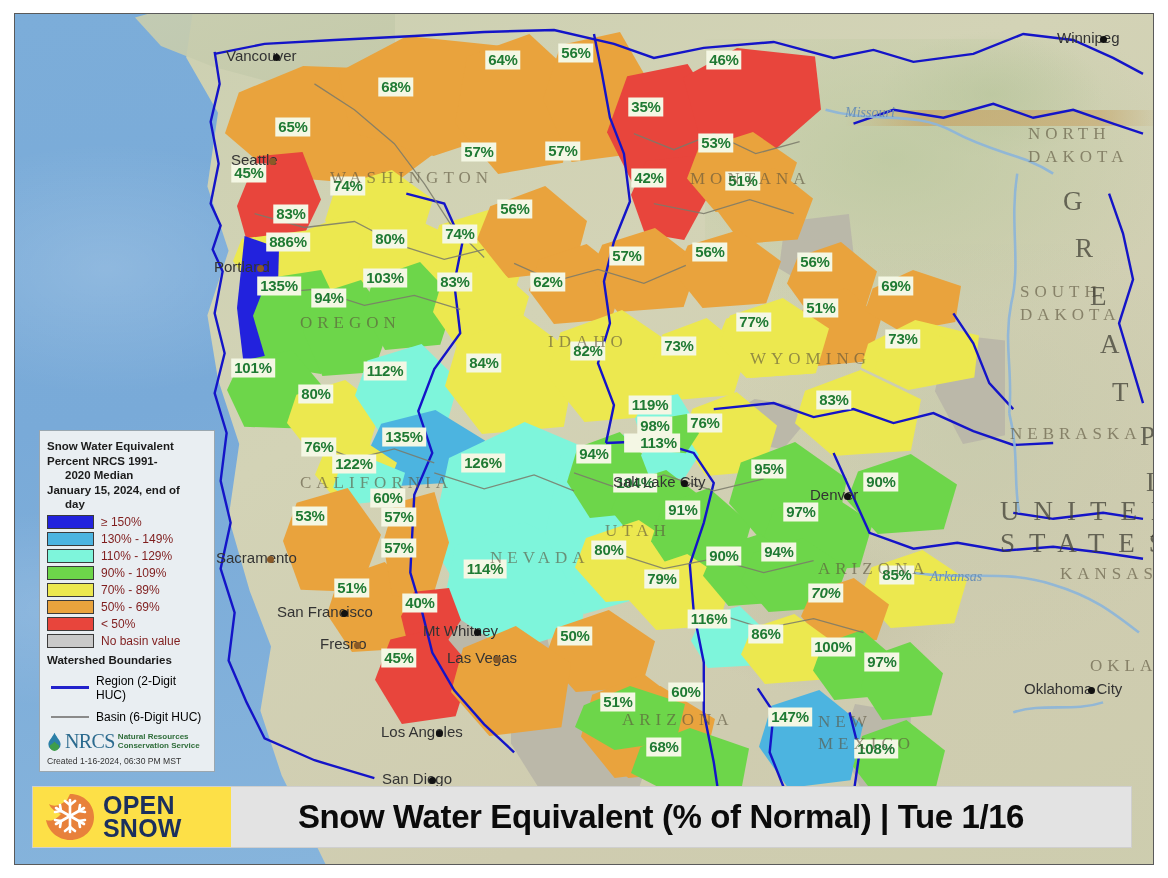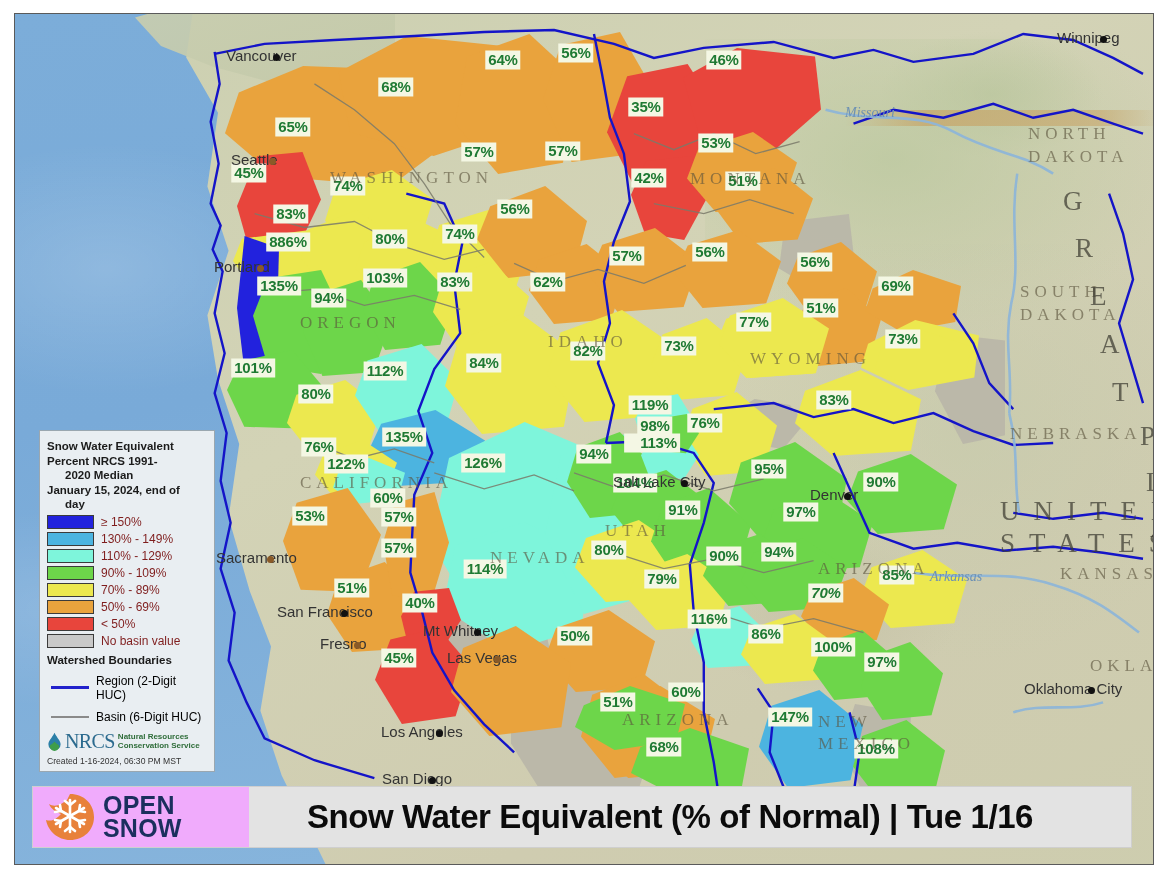--- a/index.html
+++ b/index.html
@@ -142,21 +142,21 @@
 
   
   .titlebar {
     position:absolute; left:32px; top:786px;
     width:1100px; height:62px;
     background:#e3e3e3;
     display:flex; align-items:center;
     border:1px solid #cfcfcf;
   }
   .logobox {
-    width:216px; height:60px; background:#f0abfc;
+    width:198px; height:60px; background:#fde047;
     display:flex; align-items:center; gap:6px; padding-left:10px; flex:none;
   }
   .logomark { position:relative; width:54px; height:50px; flex:none; }
   .logotext { display:flex; flex-direction:column; line-height:23px; }
   .logotext span {
     font-size:25px; font-weight:bold; color:#1b2f5e;
     font-family:"Liberation Sans", sans-serif; letter-spacing:0.2px;
   }
   .maintitle {
     flex:1; text-align:center;
@@ -343,21 +343,21 @@
         <div class="vlabel" style="left: 573px; top: 337px;">82%</div>
         <div class="vlabel" style="left: 664px; top: 332px;">73%</div>
         <div class="vlabel" style="left: 301px; top: 380px;">80%</div>
         <div class="vlabel" style="left: 635px; top: 391px;">119%</div>
         <div class="vlabel" style="left: 819px; top: 386px;">83%</div>
         <div class="vlabel" style="left: 640px; top: 412px;">98%</div>
         <div class="vlabel" style="left: 690px; top: 409px;">76%</div>
         <div class="vlabel" style="left: 389px; top: 423px;">135%</div>
         <div class="vlabel" style="left: 637px; top: 429px; padding-left: 16px;">113%</div>
         <div class="vlabel" style="left: 304px; top: 433px;">76%</div>
-        <div class="vlabel" style="left: 331px; top: 450px;">122%</div>
+        <div class="vlabel" style="left: 339px; top: 450px;">122%</div>
         <div class="vlabel" style="left: 468px; top: 449px;">126%</div>
         <div class="vlabel" style="left: 579px; top: 440px;">94%</div>
         <div class="vlabel" style="left: 754px; top: 455px;">95%</div>
         <div class="vlabel" style="left: 866px; top: 468px;">90%</div>
         <div class="vlabel" style="left: 620px; top: 469px;">104%</div>
         <div class="vlabel" style="left: 373px; top: 484px;">60%</div>
         <div class="vlabel" style="left: 668px; top: 496px;">91%</div>
         <div class="vlabel" style="left: 786px; top: 498px;">97%</div>
         <div class="vlabel" style="left: 295px; top: 502px;">53%</div>
         <div class="vlabel" style="left: 384px; top: 503px;">57%</div>

